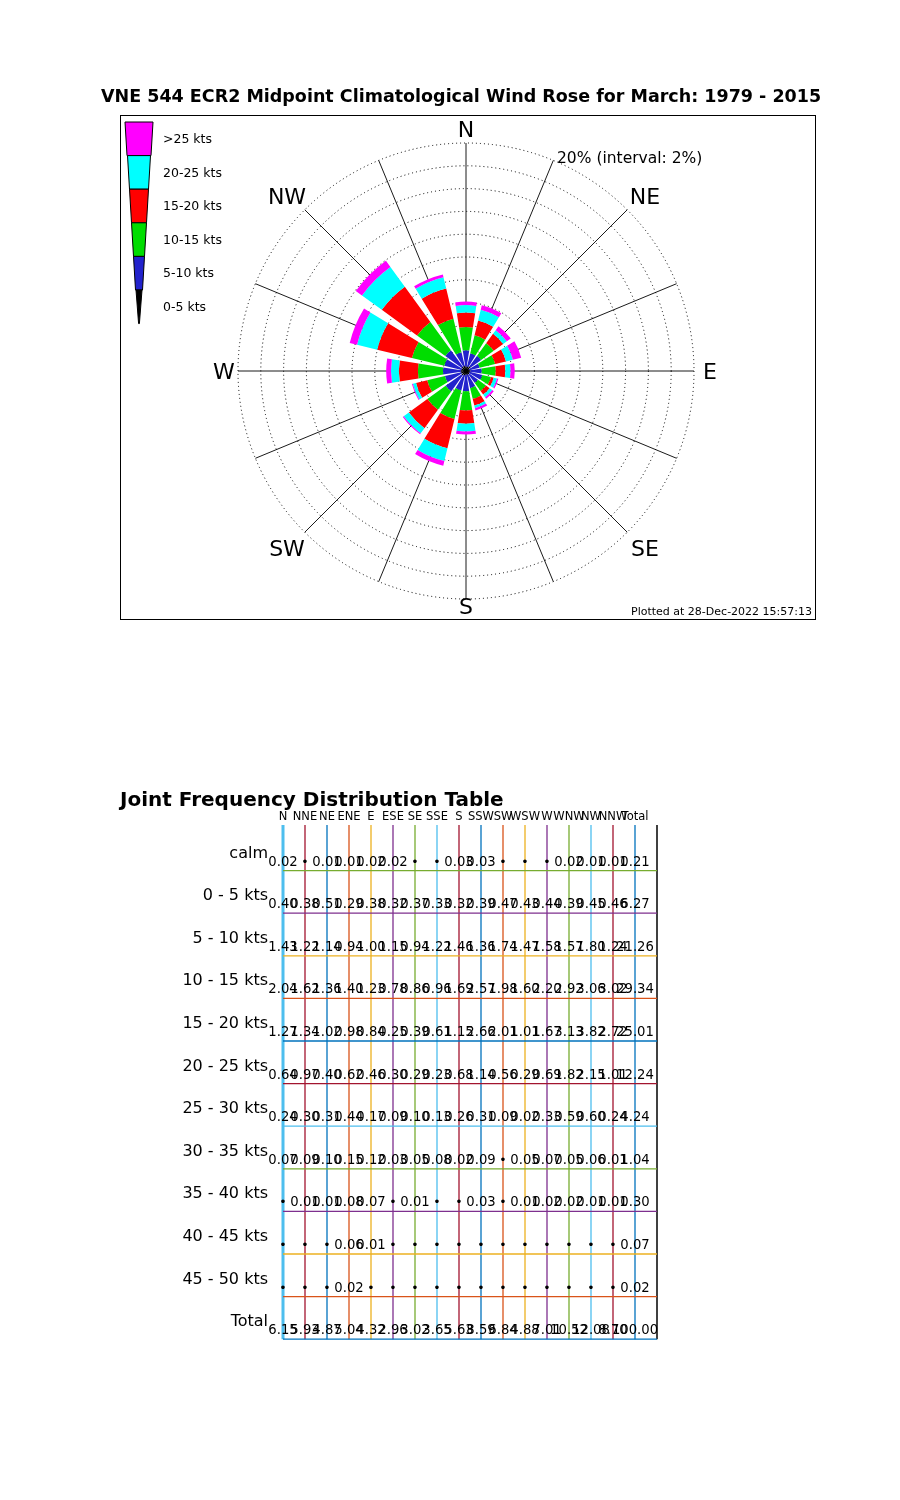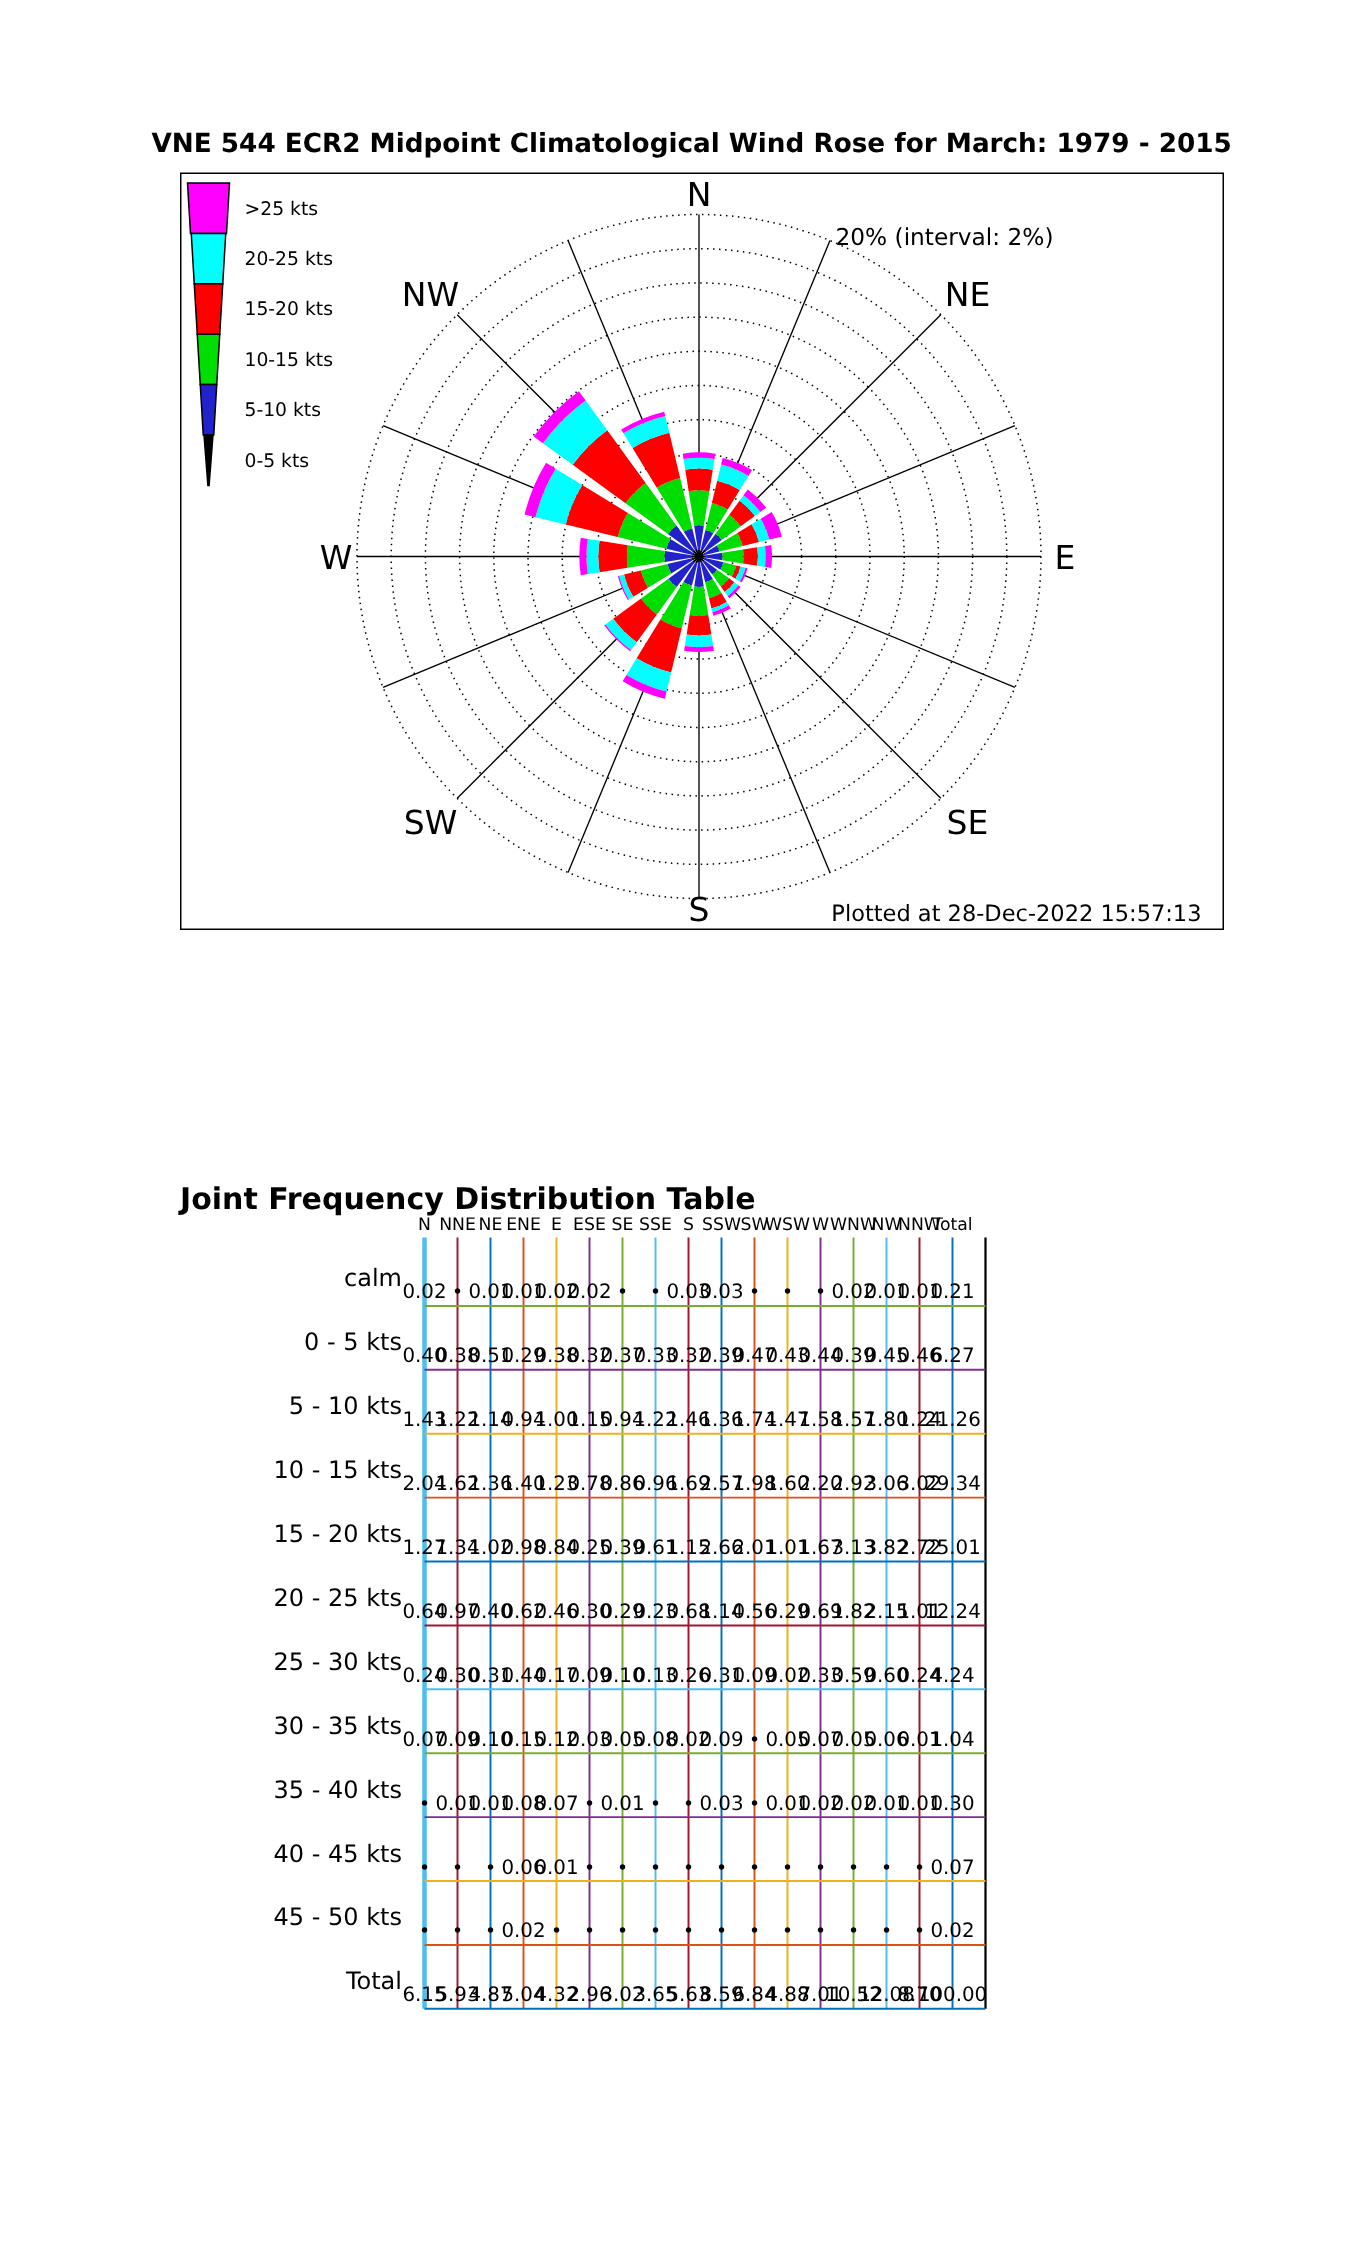--- a/index.html
+++ b/index.html
@@ -3,21 +3,21 @@
 <meta charset="utf-8">
 <style>
   html,body{margin:0;padding:0;background:#ffffff;}
   body{font-family:"DejaVu Sans", "Liberation Sans", sans-serif;color:#000;}
   #page{position:relative;width:900px;height:1500px;background:#fff;overflow:hidden;}
   .rose-title{position:absolute;left:101px;top:86px;width:718px;
     font-size:17.5px;font-weight:bold;letter-spacing:0px;white-space:nowrap;}
   #rose-panel{position:absolute;left:120px;top:115px;width:694px;height:503px;
     border:1.5px solid #000;background:#fff;}
   #rose-svg{position:absolute;left:0;top:0;}
-  .plotted-at{position:absolute;right:14px;bottom:1px;font-size:15px;white-space:nowrap;}
+  .plotted-at{position:absolute;right:3px;bottom:1px;font-size:11px;white-space:nowrap;}
   .table-title{position:absolute;left:120px;top:787px;width:700px;text-align:left;
     font-size:20px;font-weight:bold;white-space:nowrap;}
   #jfd-svg{position:absolute;left:0;top:780px;}
   text{fill:#000;}
 </style>
 </head>
 <body>
 
 <div id="page">
   <div class="rose-title">VNE 544 ECR2 Midpoint Climatological Wind Rose for March: 1979 - 2015</div>

